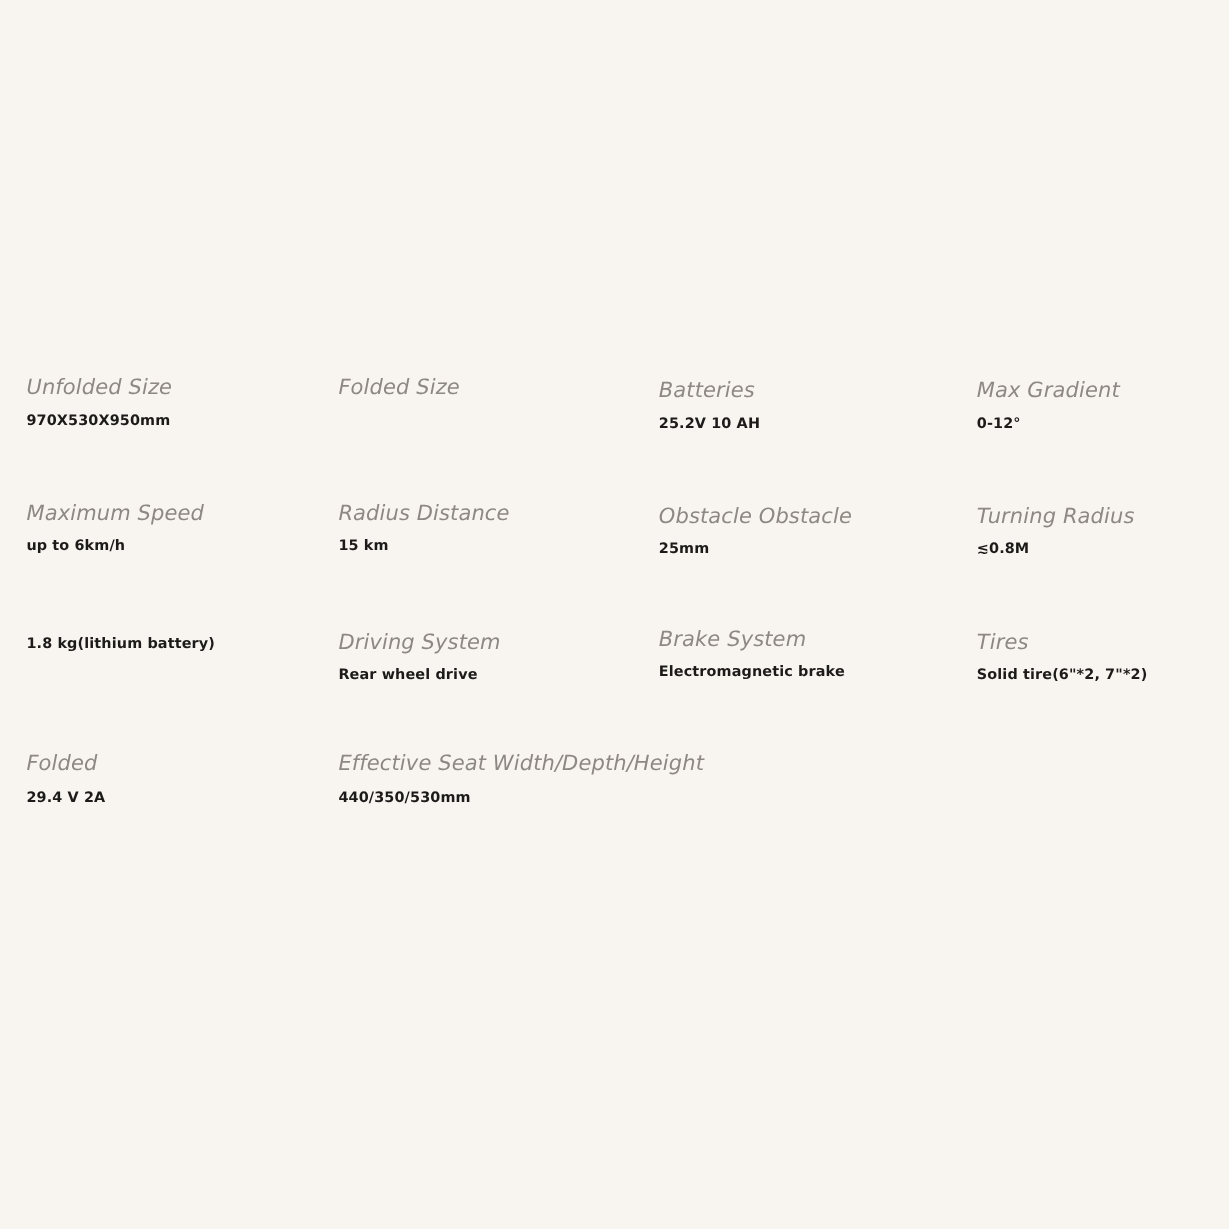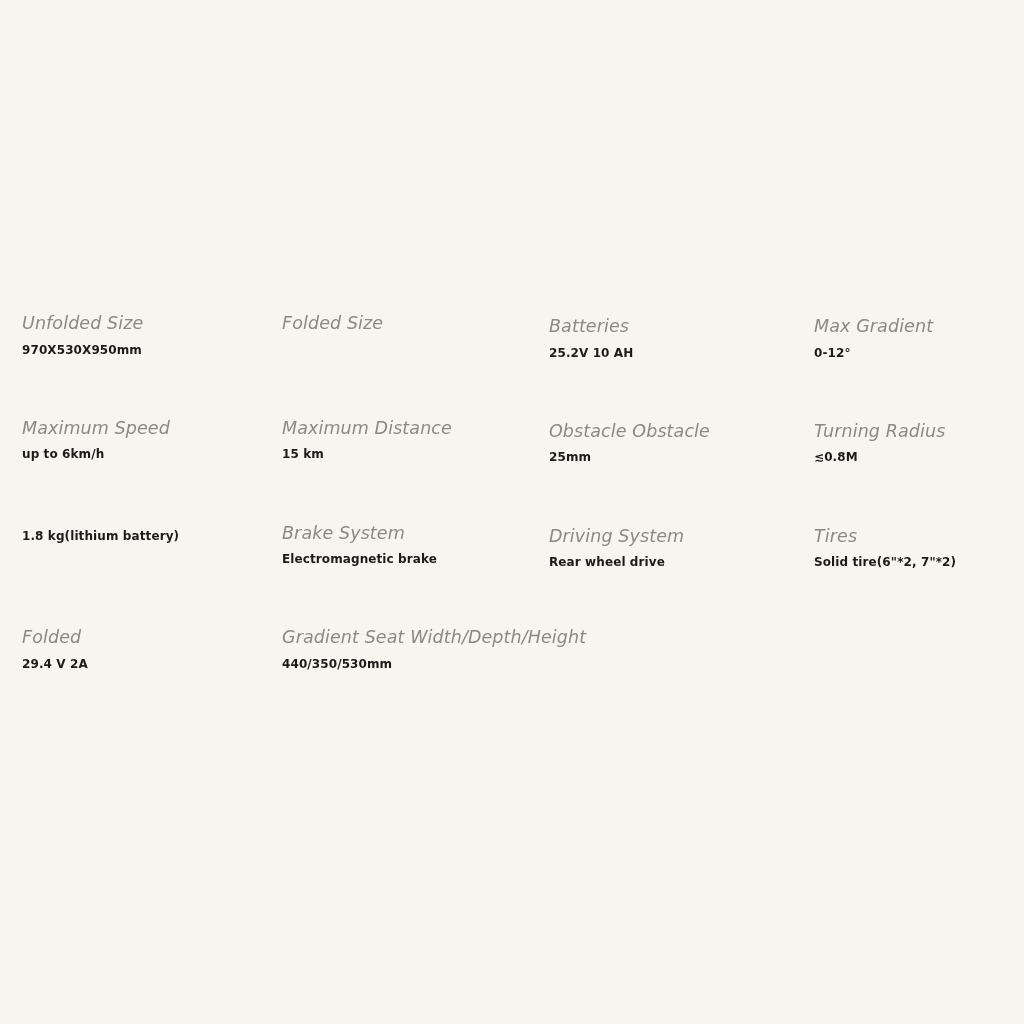--- a/index.html
+++ b/index.html
@@ -93,60 +93,60 @@
       <span class="spec-label">Max Gradient</span>
       <span class="spec-value">0-12°</span>
     </div>
 
     <div class="spec-cell col-0">
       <span class="spec-label">Maximum Speed</span>
       <span class="spec-value">up to 6km/h</span>
     </div>
 
     <div class="spec-cell col-1">
-      <span class="spec-label">Maximum Distance</span>
+      <span class="spec-label">Radius Distance</span>
       <span class="spec-value">15 km</span>
     </div>
 
     <div class="spec-cell col-2">
       <span class="spec-label">Obstacle Obstacle</span>
       <span class="spec-value">25mm</span>
     </div>
 
     <div class="spec-cell col-3">
       <span class="spec-label">Turning Radius</span>
       <span class="spec-value">≲0.8M</span>
     </div>
 
     <div class="spec-cell col-0">
       <span class="spec-value">1.8 kg(lithium battery)</span>
     </div>
 
+    <div class="spec-cell col-2">
+      <span class="spec-label">Driving System</span>
+      <span class="spec-value">Rear wheel drive</span>
+    </div>
+
     <div class="spec-cell col-1">
       <span class="spec-label">Brake System</span>
       <span class="spec-value">Electromagnetic brake</span>
-    </div>
-
-    <div class="spec-cell col-2">
-      <span class="spec-label">Driving System</span>
-      <span class="spec-value">Rear wheel drive</span>
     </div>
 
     <div class="spec-cell col-3">
       <span class="spec-label">Tires</span>
       <span class="spec-value">Solid tire(6"*2, 7"*2)</span>
     </div>
 
     <div class="spec-cell col-0">
       <span class="spec-label">Folded</span>
       <span class="spec-value">29.4 V 2A</span>
     </div>
 
     <div class="spec-cell col-1">
-      <span class="spec-label">Gradient Seat Width/Depth/Height</span>
+      <span class="spec-label">Effective Seat Width/Depth/Height</span>
       <span class="spec-value">440/350/530mm</span>
     </div>
 
     <div class="spec-cell col-2 empty">
       <span class="spec-label"></span>
       <span class="spec-value"></span>
     </div>
 
     <div class="spec-cell col-3 empty">
       <span class="spec-label"></span>

